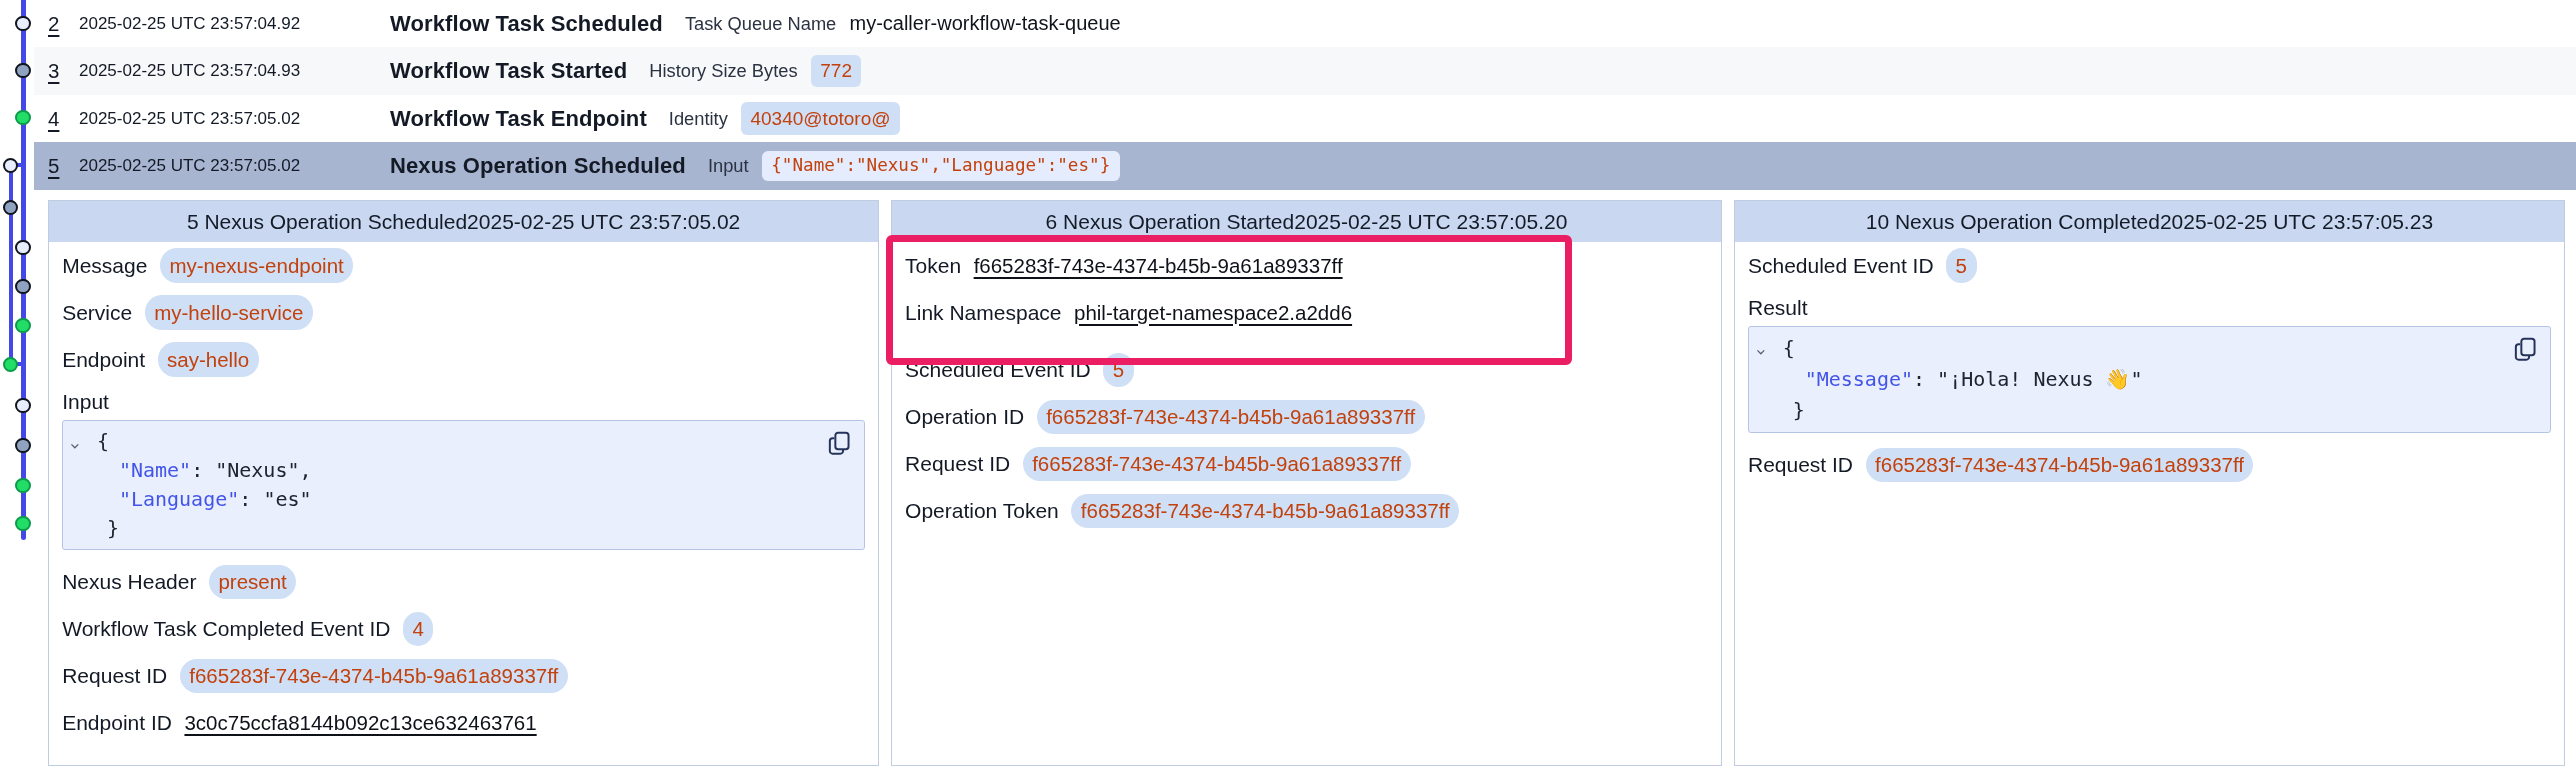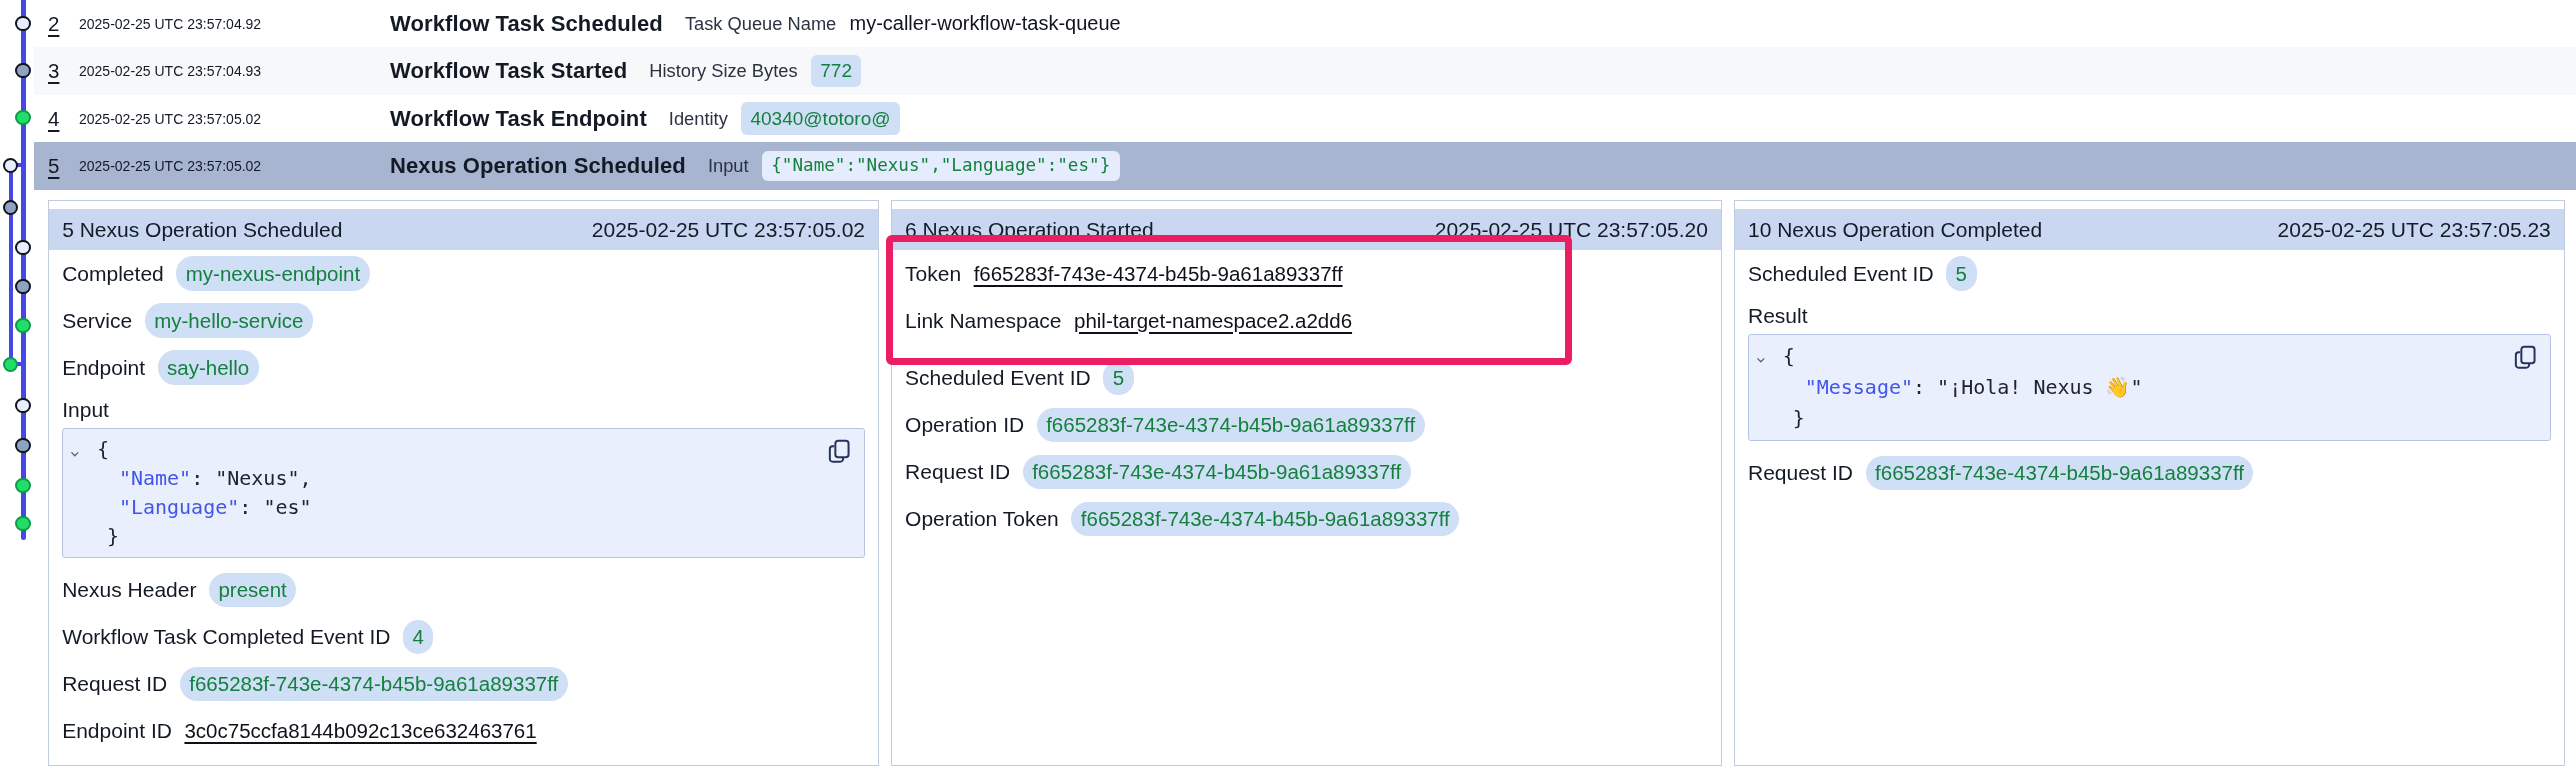--- a/index.html
+++ b/index.html
@@ -16,30 +16,30 @@
   .dot{position:absolute;width:15.4px;height:15.4px;border-radius:50%;box-sizing:border-box;border:2.6px solid #10151f;}
   .dot.scheduled{background:#e9eefc;}
   .dot.started{background:#8fa3c0;}
   .dot.completed{background:#22dd66;border-color:#0a9c4a;}
   
   .event-list{position:absolute;left:0;top:0;width:2576px;}
   .event-row{height:47px;display:flex;align-items:center;padding-left:48px;box-sizing:border-box;margin-left:34px;padding-left:14px;}
   .event-row.stripe{background:#f7f8fa;}
   .event-row.selected{background:#a8b5d1;}
   .eid{width:31px;font-size:20.5px;text-decoration:underline;text-decoration-thickness:1.5px;text-underline-offset:4.4px;cursor:pointer;}
-  .etime{width:311px;font-size:14px;}
+  .etime{width:311px;font-size:17px;}
   .ename{font-size:22px;font-weight:700;margin-right:22px;letter-spacing:0.1px;}
   .eattr{font-size:18.3px;color:#2b3342;margin-right:13.2px;}
   .elink{font-size:20px;color:#10141c;text-decoration-thickness:1.8px;text-underline-offset:3.7px;cursor:pointer;}
-  .chip{background:#cfdff6;border-radius:5.9px;padding:4.4px 9.5px;font-size:19px;color:#15803d;line-height:1.25;white-space:nowrap;}
+  .chip{background:#cfdff6;border-radius:5.9px;padding:4.4px 9.5px;font-size:19px;color:#c2410c;line-height:1.25;white-space:nowrap;}
   .chip.mono{font-family:"DejaVu Sans Mono","Liberation Mono",monospace;font-size:17.6px;background:#e4ecfd;}
   
   .panels{position:absolute;top:200px;left:48px;width:2517px;height:566px;display:grid;grid-template-columns:1fr 1fr 1fr;gap:11.7px;z-index:2;}
   .panel{border:1.5px solid #c2cce0;background:#ffffff;box-sizing:border-box;position:relative;}
-  .panel-header{height:41px;background:#c9d8f0;display:flex;justify-content:space-between;align-items:center;padding:0 13.2px;font-size:21px;color:#141b28;margin-top:8px;}
+  .panel-header{height:41px;background:#c9d8f0;display:flex;justify-content:center;align-items:center;padding:0 13.2px;font-size:21px;color:#141b28;}
   .panel-body{padding:0 13.2px;position:relative;}
   .prow{height:47px;display:flex;align-items:center;gap:12.5px;font-size:21px;white-space:nowrap;}
   .prow.short{height:37px;}
   .prow .chip{font-size:20.5px;border-radius:17px;}
   .plink{font-size:20.5px;color:#0e1118;text-decoration:underline;text-decoration-thickness:1.8px;text-underline-offset:4.4px;cursor:pointer;}
   .spacer14{height:10.3px;}
   
   .code-block{background:#e9effc;border:1.5px solid #b6c4e4;border-radius:2.9px;position:relative;
     padding:5.9px 14.7px;margin:0 0 8.8px 0;font-family:"DejaVu Sans Mono","Liberation Mono",monospace;
     font-size:20px;color:#20242e;}
@@ -111,21 +111,21 @@
 
 <div class="panels">
 
   <div class="panel">
     <div class="panel-header">
       <span>5 Nexus Operation Scheduled</span>
       <span>2025-02-25 UTC 23:57:05.02</span>
     </div>
     <div class="panel-body">
       <div class="prow">
-          <span>Completed</span>
+          <span>Message</span>
           <span class="chip">my-nexus-endpoint</span>
         </div>
       <div class="prow">
           <span>Service</span>
           <span class="chip">my-hello-service</span>
         </div>
       <div class="prow">
           <span>Endpoint</span>
           <span class="chip">say-hello</span>
         </div>

